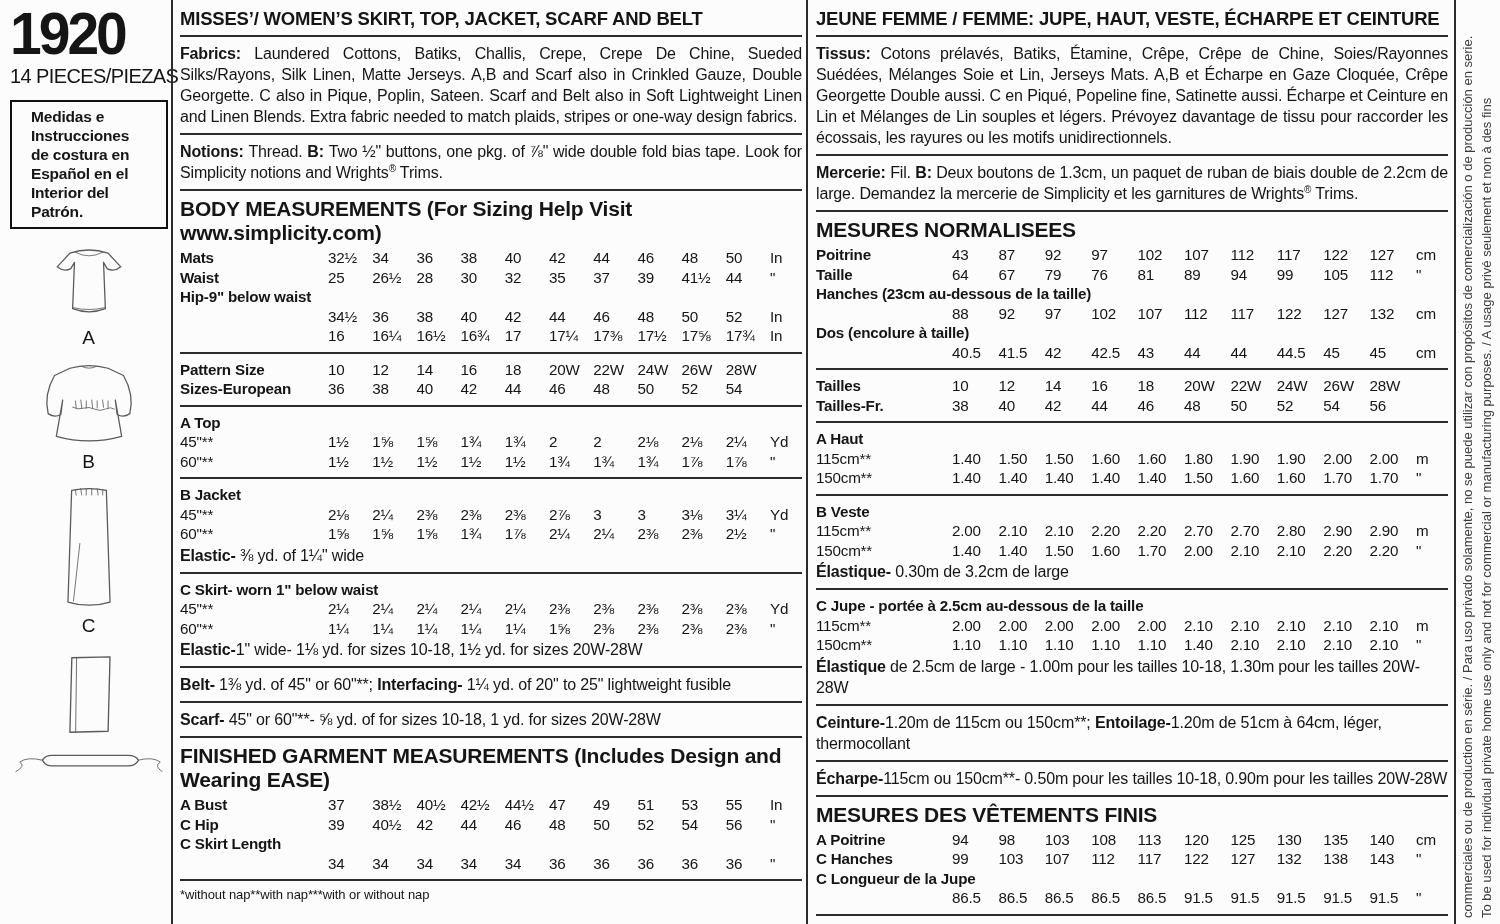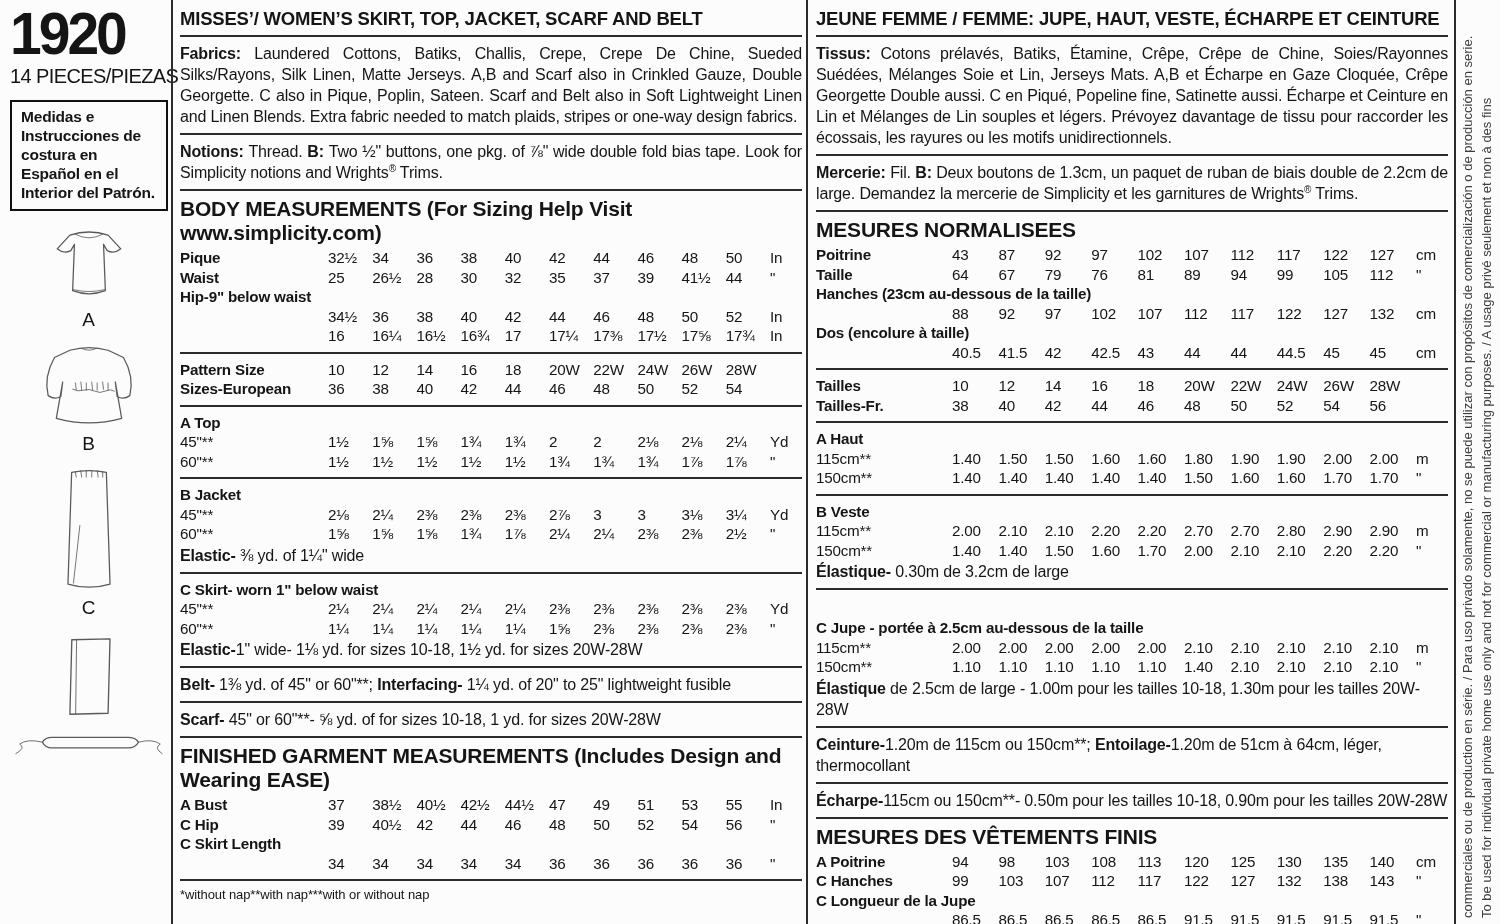--- a/index.html
+++ b/index.html
@@ -8,21 +8,21 @@
     background:#fcfcfc;color:#151515;
     font-family:"Liberation Sans", sans-serif;
   }
   .page{position:absolute;inset:0;}
   .vrule{position:absolute;top:0;bottom:0;width:2px;background:#2b2b2b;}
   .rule{height:2px;background:#2b2b2b;margin:6px 0;}
   
   .leftcol{position:absolute;left:10px;top:4px;width:158px;}
   .num{font-size:57px;font-weight:700;letter-spacing:-3px;line-height:1;transform:scaleY(1.04);transform-origin:top left;}
   .pieces{font-size:20px;letter-spacing:-0.6px;margin-top:4px;white-space:nowrap;}
-  .esbox{border:2.5px solid #111;padding:6px 9px;margin-top:12px;font-weight:700;font-size:15.5px;line-height:1.22;letter-spacing:-0.2px;}
+  .esbox{border:2.5px solid #111;padding:6px 19px;margin-top:12px;font-weight:700;font-size:15.5px;line-height:1.22;letter-spacing:-0.2px;}
   figure.sketch{margin:0;text-align:center;}
   figure.sketch svg{display:block;margin:0 auto;}
   figure.sketch figcaption{font-size:19px;letter-spacing:1px;margin-top:2px;}
   .sk{stroke:#5a5a5a;fill:none;stroke-width:1.4;stroke-linecap:round;stroke-linejoin:round;}
   .sk.thin{stroke-width:0.9;}
   
   .col{position:absolute;top:6px;}
   .col.en{left:180px;width:622px;--lw:148px;}
   .col.fr{left:816px;width:632px;--lw:136px;}
   h1{font-size:18.5px;font-weight:700;letter-spacing:-0.2px;margin:2px 0 6px;line-height:1.15;}
@@ -103,21 +103,21 @@
   <section class="col en">
     <h1>MISSES’/ WOMEN’S SKIRT, TOP, JACKET, SCARF AND BELT</h1>
     <div class="rule"></div>
     <p class="para"><span class="b">Fabrics: </span><span>Laundered Cottons, Batiks, Challis, Crepe, Crepe De Chine, Sueded Silks/Rayons, Silk Linen, Matte Jerseys. A,B and Scarf also in Crinkled Gauze, Double Georgette. C also in Pique, Poplin, Sateen. Scarf and Belt also in Soft Lightweight Linen and Linen Blends. Extra fabric needed to match plaids, stripes or one-way design fabrics.</span></p>
     <div class="rule"></div>
     <p class="para"><span class="b">Notions: </span><span>Thread. </span><span class="b">B: </span><span>Two ½" buttons, one pkg. of ⅞" wide double fold bias tape. Look for Simplicity notions and Wrights</span><sup>®</sup><span> Trims.</span></p>
     <div class="rule"></div>
     <h2>BODY MEASUREMENTS (For Sizing Help Visit www.simplicity.com)</h2>
     <div class="mtable">
         <div class="mrow">
-          <span class="lbl">Pique</span>
+          <span class="lbl">Mats</span>
           <span class="val">32½</span>
           <span class="val">34</span>
           <span class="val">36</span>
           <span class="val">38</span>
           <span class="val">40</span>
           <span class="val">42</span>
           <span class="val">44</span>
           <span class="val">46</span>
           <span class="val">48</span>
           <span class="val">50</span>
@@ -535,21 +535,21 @@
           <span class="val">2.10</span>
           <span class="val">2.20</span>
           <span class="val">2.20</span>
           <span class="unit">"</span>
         </div>
       </div>
     <p class="para snug"><span class="b">Élastique- </span><span>0.30m de 3.2cm de large</span></p>
     <div class="rule"></div>
     <div class="mtable">
         <div class="mrow">
-          <span class="lbl" style="grid-column: 1 / -1; margin-top: 22px;">C Jupe - portée à 2.5cm au-dessous de la taille</span>
+          <span class="lbl" style="grid-column: 1 / -1;">C Jupe - portée à 2.5cm au-dessous de la taille</span>
         </div>
         <div class="mrow">
           <span class="lbl plain">115cm**</span>
           <span class="val">2.00</span>
           <span class="val">2.00</span>
           <span class="val">2.00</span>
           <span class="val">2.00</span>
           <span class="val">2.00</span>
           <span class="val">2.10</span>
           <span class="val">2.10</span>

